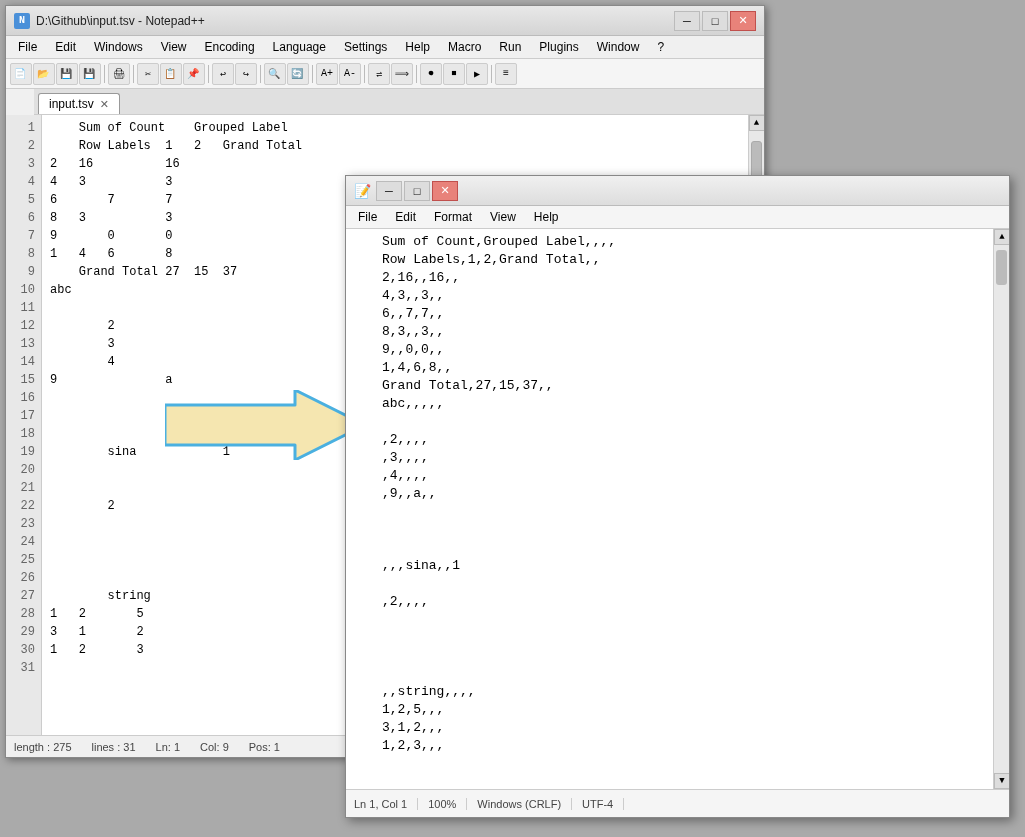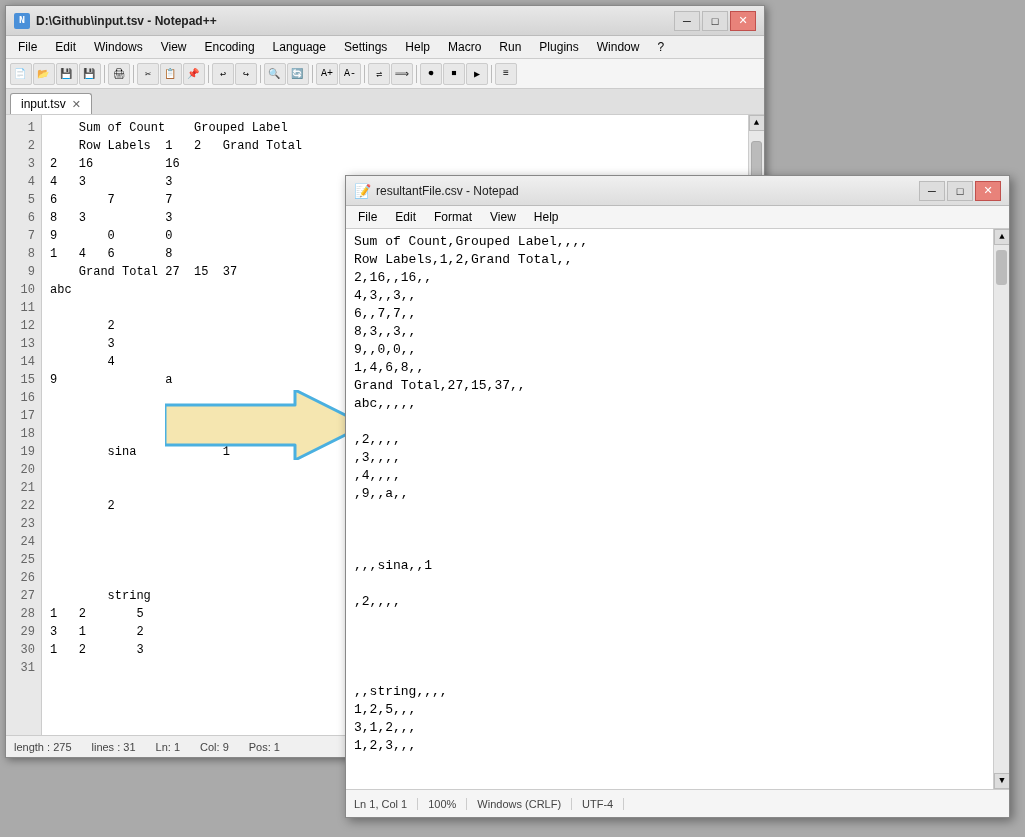--- a/index.html
+++ b/index.html
@@ -29,21 +29,20 @@
       background: #4a90d9;
       border-radius: 2px;
       display: flex; align-items: center; justify-content: center;
       font-size: 10px; color: white; font-weight: bold;
     }
     .npp-titlebar-title {
       flex: 1;
       font-family: 'Segoe UI', sans-serif;
       font-size: 12px;
       color: #222;
-      font-weight: bold;
     }
     .npp-titlebar-controls {
       display: flex; gap: 2px;
     }
     .npp-ctrl-btn {
       width: 26px; height: 20px;
       background: #ddd;
       border: 1px solid #bbb;
       display: flex; align-items: center; justify-content: center;
       font-size: 11px; cursor: pointer;
@@ -87,20 +86,21 @@
       background: #bbb;
       margin: 0 2px;
     }
 
     .npp-tabs {
       background: #e0e0e0;
       display: flex;
       padding: 4px 4px 0;
       border-bottom: 1px solid #ccc;
       gap: 2px;
+      margin-left: 28px;
     }
     .npp-tab {
       background: #d0d0d0;
       border: 1px solid #bbb;
       border-bottom: none;
       padding: 3px 10px;
       font-family: 'Segoe UI', sans-serif;
       font-size: 12px;
       display: flex; align-items: center; gap: 6px;
       border-radius: 3px 3px 0 0;
@@ -246,20 +246,21 @@
     .notepad-menu-item {
       padding: 2px 8px;
       cursor: pointer;
     }
 
     .notepad-editor {
       background: white;
       height: 560px;
       display: flex;
       overflow: hidden;
+      padding-left: 28px;
     }
     .notepad-code {
       padding: 4px 8px;
       font-family: 'Courier New', Courier, monospace;
       font-size: 13px;
       line-height: 18px;
       color: #000;
       white-space: pre;
       flex: 1;
       overflow: auto;
@@ -430,21 +431,20 @@
 <div class="arrow-container">
   <svg class="arrow-shape" viewBox="0 0 200 70" xmlns="http://www.w3.org/2000/svg">
     <polygon points="0,15 130,15 130,0 200,35 130,70 130,55 0,55" fill="#f5e6b0" stroke="#4ab0e0" stroke-width="3" stroke-linejoin="round"></polygon>
   </svg>
 </div>
 
 <div class="notepad-window">
 
   <div class="notepad-titlebar">
     <div class="notepad-titlebar-icon">📝</div>
-    <div class="notepad-titlebar-title">resultantFile.csv - Notepad</div>
     <div class="notepad-titlebar-controls">
       <div class="notepad-ctrl-btn">─</div>
       <div class="notepad-ctrl-btn">□</div>
       <div class="notepad-ctrl-btn close-btn">✕</div>
     </div>
   </div>
 
   <div class="notepad-menubar">
     <div class="notepad-menu-item">File</div>
     <div class="notepad-menu-item">Edit</div>

